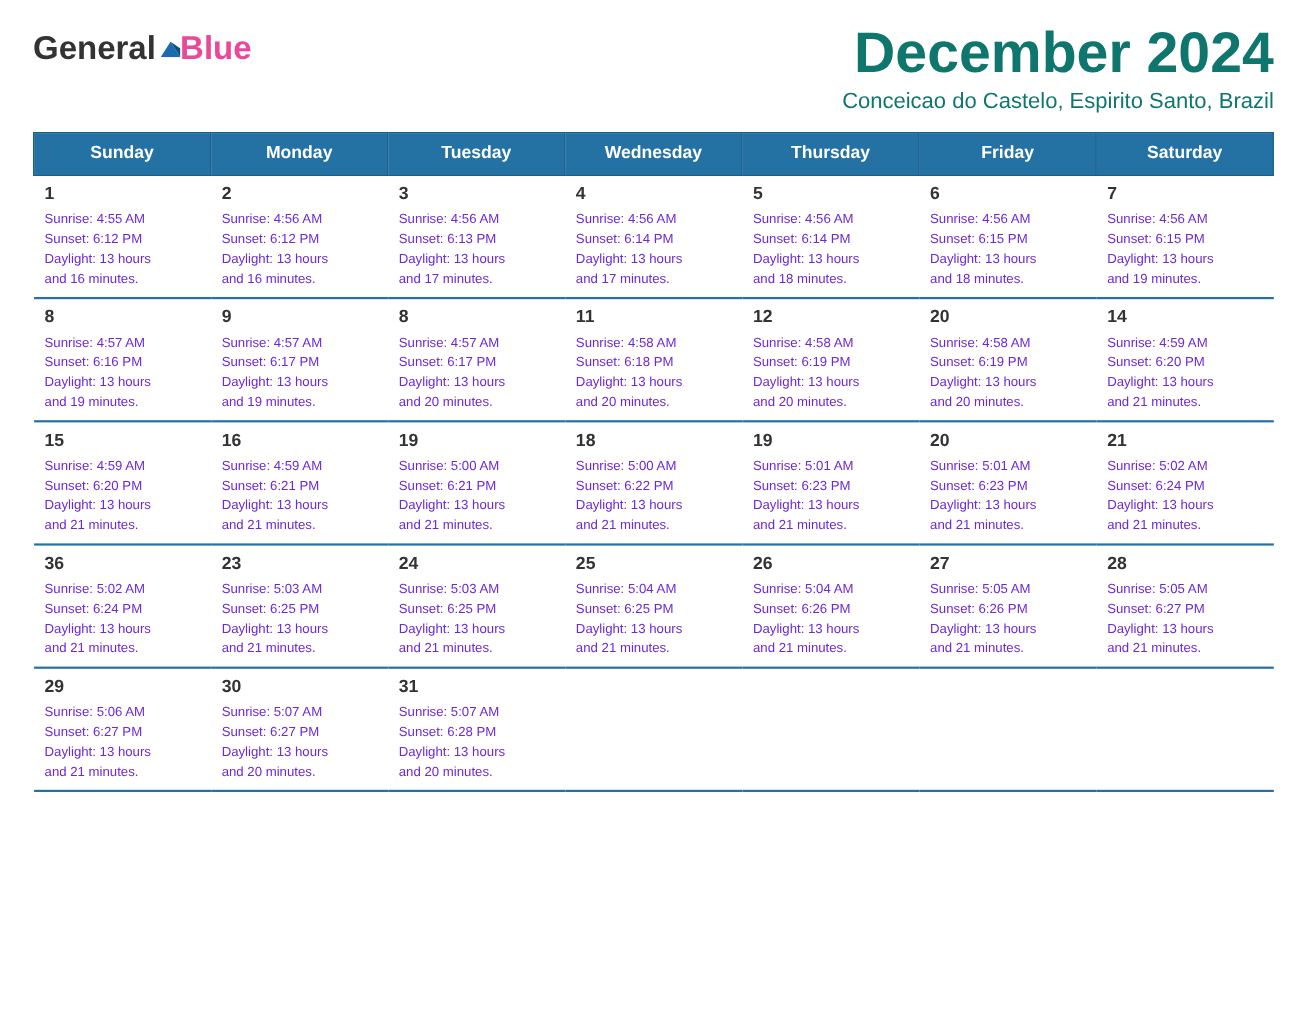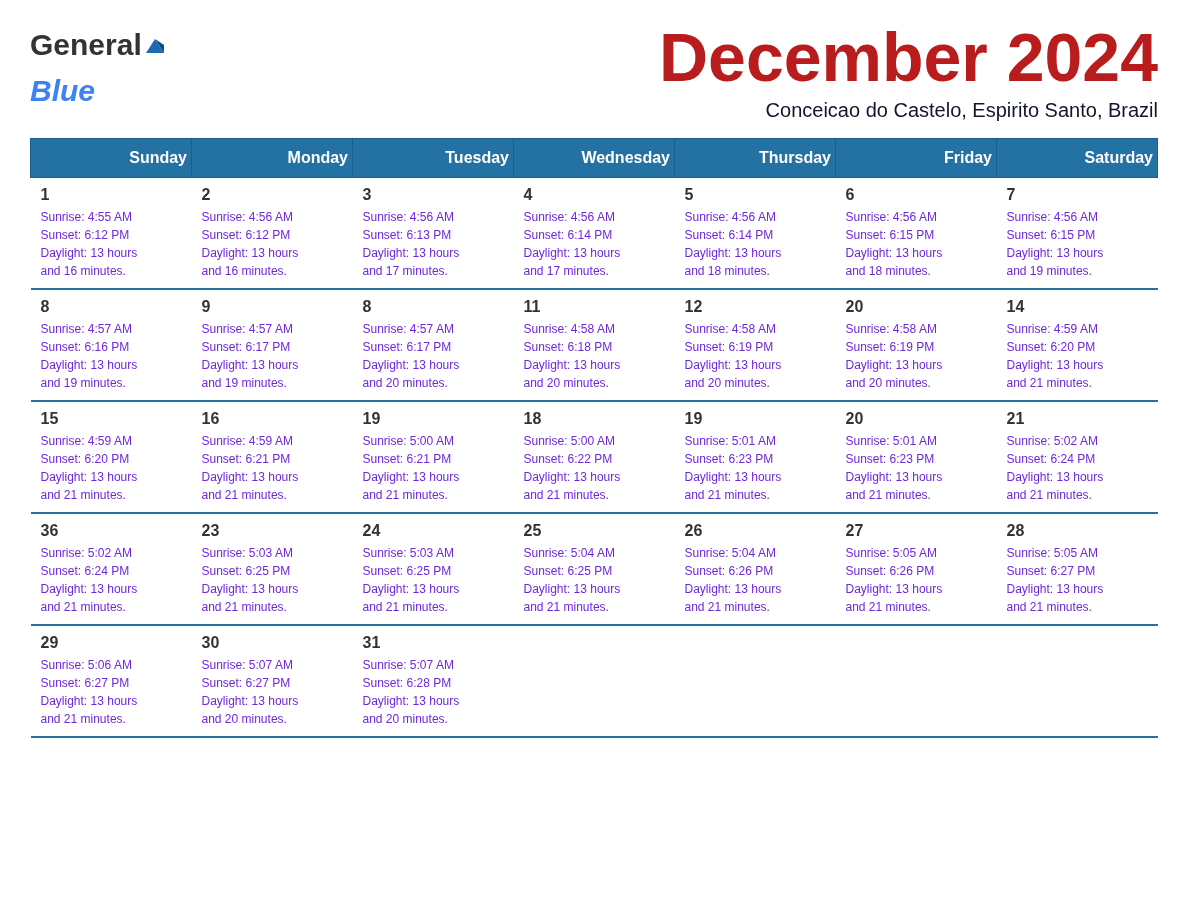--- a/index.html
+++ b/index.html
@@ -11,51 +11,50 @@
       padding: 20px 30px;
     }
     .header-area {
       display: flex;
       justify-content: space-between;
       align-items: flex-start;
       margin-bottom: 16px;
     }
     .logo {
       display: flex;
-      flex-direction: column;
+      flex-direction: row;
       align-items: flex-start;
       margin-top: 8px;
-      gap: 12px;
     }
     .title-area {
       text-align: right;
     }
     .month-title {
-      font-size: 68px;
+      font-size: 52px;
       font-weight: bold;
-      color: #b91c1c;
+      color: #0f766e;
       line-height: 1.1;
     }
     .location-title {
       font-size: 20px;
-      color: #0f172a;
+      color: #0f766e;
       margin-top: 4px;
     }
     .calendar-table {
       width: 100%;
       border-collapse: collapse;
       table-layout: fixed;
     }
     .calendar-table thead tr th {
       background-color: #2471a3;
       color: #fff;
       font-size: 16px;
       font-weight: bold;
       padding: 10px 4px;
-      text-align: right;
+      text-align: center;
       border: 1px solid #1a5f8a;
     }
     .calendar-table tbody tr td {
       vertical-align: top;
       padding: 8px 10px;
       font-size: 12.5px;
       color: #333;
       border: none;
       border-bottom: 2px solid #2471a3;
       min-height: 100px;
@@ -90,21 +89,21 @@
     <div class="logo-text-row">
       <span style="font-size:30px;font-weight:bold;color:#333;">General</span>
       <span style="display:inline-block;margin-left:4px;vertical-align:middle;position:relative;top:-2px;">
         <svg width="18" height="18" viewBox="0 0 18 18">
           <polygon points="0,18 18,18 9,4" fill="#1a6baf"></polygon>
           <polygon points="9,4 18,18 18,10" fill="#0d4d80"></polygon>
         </svg>
       </span>
     </div>
     <div>
-      <span style="font-size:30px;font-weight:bold;color:#3b82f6;font-style:italic;">Blue</span>
+      <span style="font-size:30px;font-weight:bold;color:#ec4899;">Blue</span>
     </div>
   </div>
   <div class="title-area">
     <div class="month-title">December 2024</div>
     <div class="location-title">Conceicao do Castelo, Espirito Santo, Brazil</div>
   </div>
 </div>
 
 <table class="calendar-table">
   <thead>

